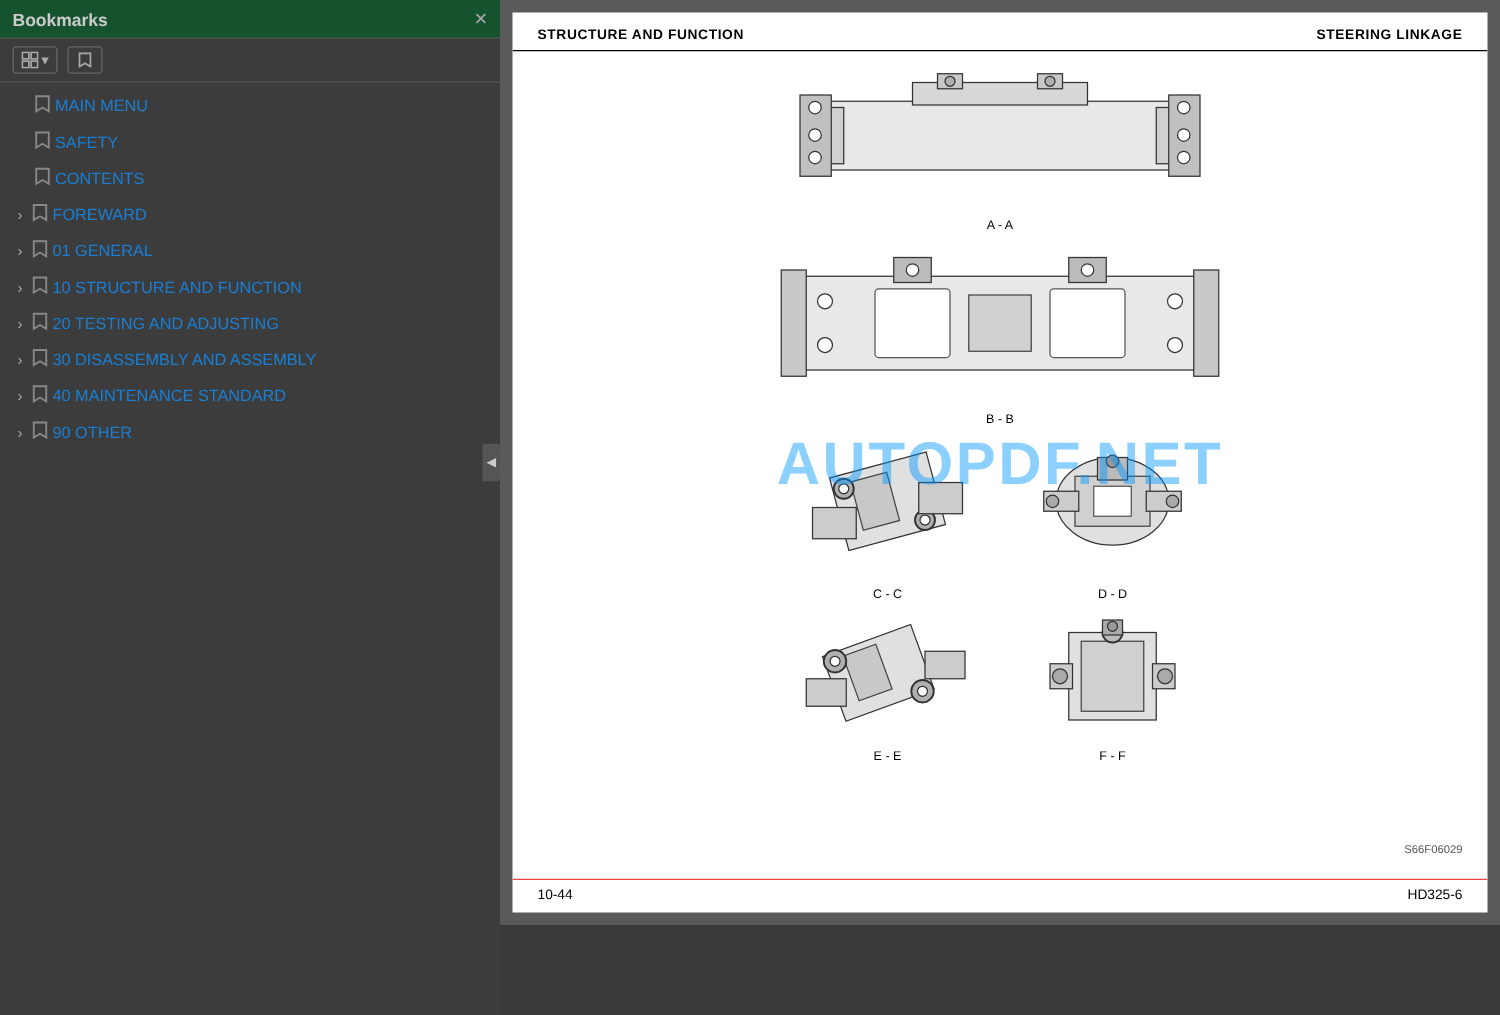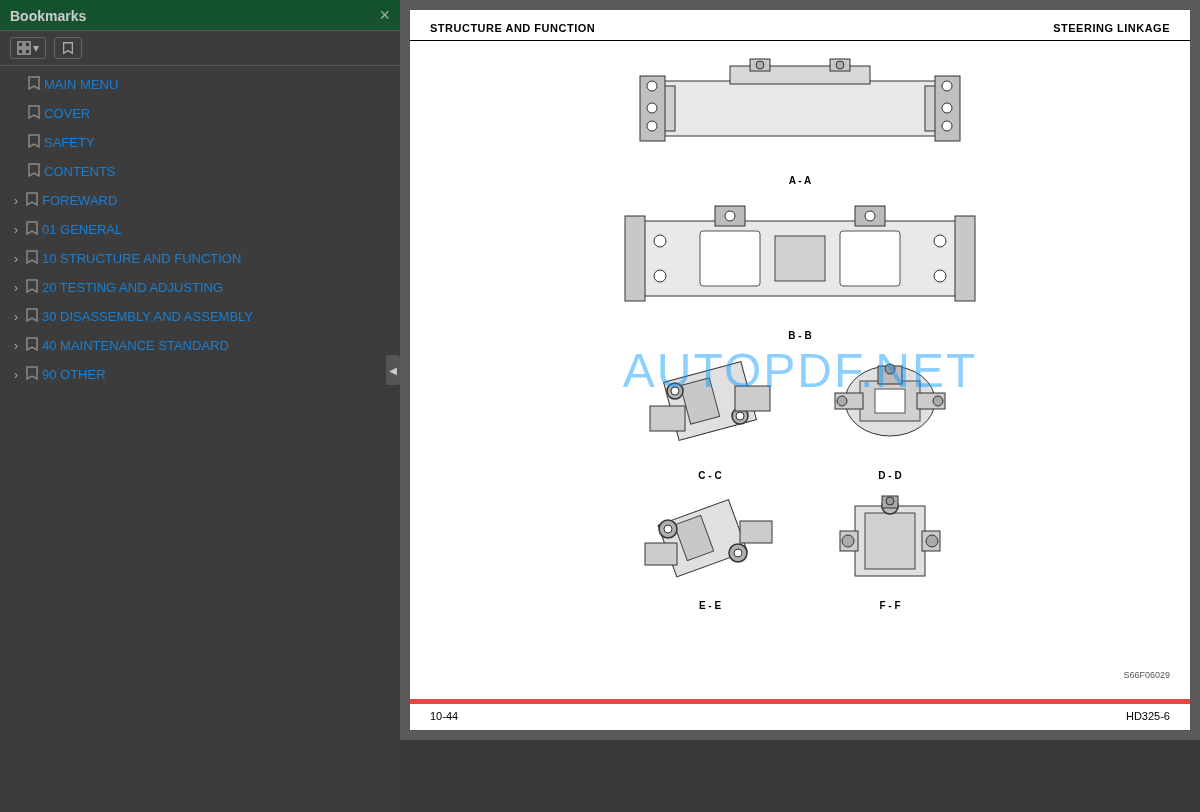--- a/index.html
+++ b/index.html
@@ -184,21 +184,21 @@
       position: relative;
     }
 
     
     #watermark {
       position: absolute;
       top: 50%;
       left: 50%;
       transform: translate(-50%, -50%);
       font-size: 48px;
-      font-weight: normal;
+      font-weight: bold;
       color: rgba(0, 150, 255, 0.45);
       white-space: nowrap;
       pointer-events: none;
       z-index: 5;
       letter-spacing: 2px;
     }
 
     
     .diagram-row {
       display: flex;
@@ -212,34 +212,33 @@
       display: flex;
       flex-direction: column;
       align-items: center;
       gap: 4px;
     }
 
     .diagram-label {
       font-size: 10px;
       font-family: Arial, sans-serif;
       color: #000;
-      font-weight: bold;
     }
 
     
     .diag-svg {
       border: none;
     }
 
     #doc-footer {
       display: flex;
       justify-content: space-between;
       padding: 6px 20px 8px 20px;
       font-size: 11px;
-      border-top: 5px solid #ef4444;
+      border-top: 1px solid #ef4444;
     }
 
     
     .ref-num {
       position: absolute;
       bottom: 19px;
       right: 20px;
       font-size: 9px;
       color: #555;
     }
@@ -287,26 +286,20 @@
   <div class="bookmark-item no-expand">
         <span class="bookmark-icon"><svg viewBox="0 0 16 16">
             <path d="M3 2 h10 v12 l-5-3 -5 3 Z"></path>
           </svg></span>
         <span class="bookmark-label">MAIN MENU</span>
       </div>
       <div class="bookmark-item no-expand">
         <span class="bookmark-icon"><svg viewBox="0 0 16 16">
             <path d="M3 2 h10 v12 l-5-3 -5 3 Z"></path>
           </svg></span>
-        <span class="bookmark-label">COVER</span>
-      </div>
-      <div class="bookmark-item no-expand">
-        <span class="bookmark-icon"><svg viewBox="0 0 16 16">
-            <path d="M3 2 h10 v12 l-5-3 -5 3 Z"></path>
-          </svg></span>
         <span class="bookmark-label">SAFETY</span>
       </div>
       <div class="bookmark-item no-expand">
         <span class="bookmark-icon"><svg viewBox="0 0 16 16">
             <path d="M3 2 h10 v12 l-5-3 -5 3 Z"></path>
           </svg></span>
         <span class="bookmark-label">CONTENTS</span>
       </div>
       <div class="bookmark-item">
         <span class="bookmark-expand">›</span>

